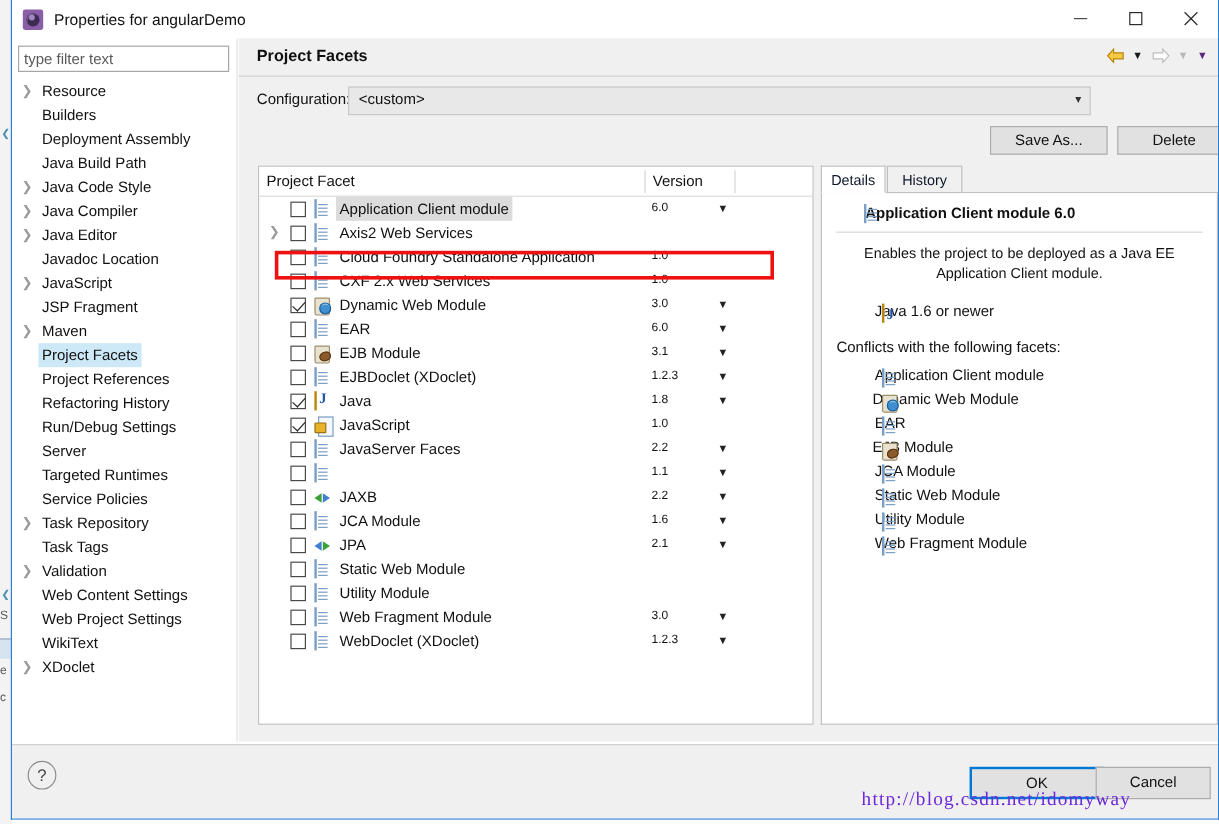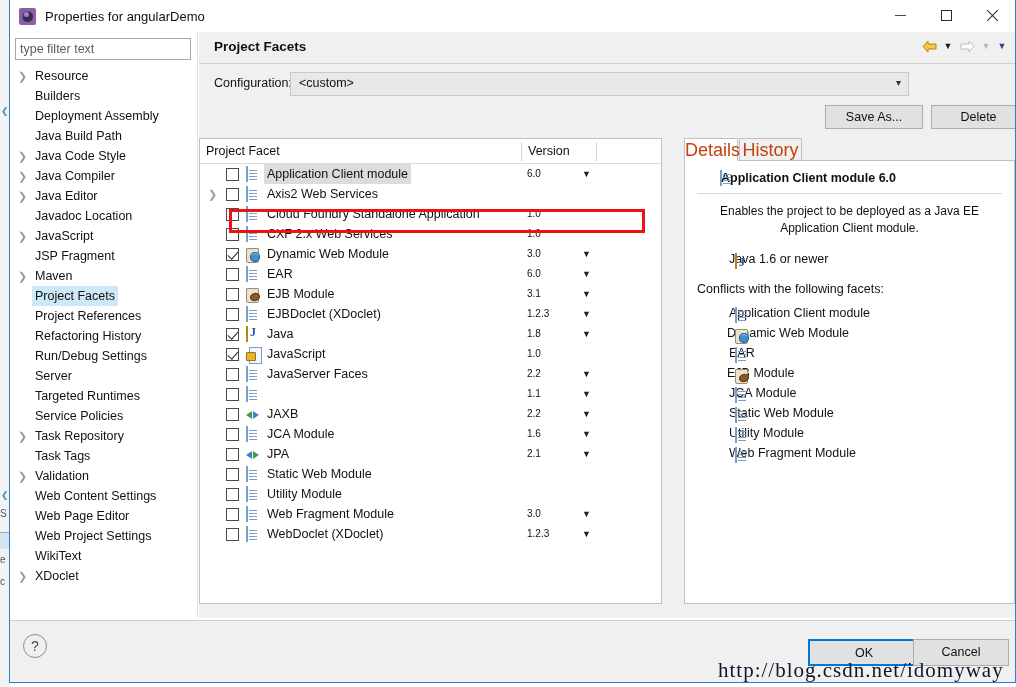--- a/index.html
+++ b/index.html
@@ -206,21 +206,21 @@
     position: absolute; left: 815px; top: 73px;
     width: 98px; height: 24px; line-height: 22px;
   }
   #btn-delete {
     position: absolute; left: 921px; top: 73px;
     width: 95px; height: 24px; line-height: 22px;
   }
 
   
   #facet-table {
-    position: absolute; left: 189px; top: 106px;
+    position: absolute; left: 205px; top: 106px;
     width: 463px; height: 466px;
     background: #ffffff;
     border: 1px solid #c0c0c0;
     overflow: hidden;
   }
   #facet-head {
     position: relative;
     height: 25px;
     background: #ffffff;
     border-bottom: 1px solid #dcdcdc;
@@ -378,21 +378,21 @@
   #details-panel {
     position: absolute; left: 674px; top: 106px;
     width: 331px; height: 466px;
   }
   #tabstrip {
     position: relative; height: 23px;
     border-bottom: 1px solid #c0c0c0;
   }
   .tab {
     position: absolute; top: 0; height: 23px; line-height: 22px;
-    font-size: 18px; color: #c2410c;
+    font-size: 12px; color: #0f172a;
     text-align: center;
     background: #f0f0f0;
     border: 1px solid #c0c0c0;
   }
   .tab.active {
     background: #ffffff;
     border-bottom: 1px solid #ffffff;
   }
   #tab-details  { left: 0px;  width: 54px; }
   #tab-runtimes { left: 55px; width: 63px; }
@@ -465,23 +465,23 @@
     border: 2px solid #0078d7;
     background: #e1e1e1;
   }
   #btn-cancel {
     position: absolute; left: 903px; top: 18px;
     width: 96px; height: 27px; line-height: 25px;
   }
   #watermark {
     position: absolute; left: 708px; top: 658px;
     font-family: "Liberation Serif", serif;
-    font-size: 21px;
+    font-size: 16px;
     letter-spacing: 1px;
-    color: #0f172a;
+    color: #6d28d9;
     white-space: nowrap;
   }
 </style>
 </head>
 <body>
 
 <div id="backdrop">
   <div class="bleed-strip"></div>
   <div class="bleed-chev" style="top:106px;">❮</div>
   <div class="bleed-chev" style="top:490px;">❮</div>
@@ -529,21 +529,20 @@
           <div class="tree-item"><span class="tlabel">Project References</span></div>
           <div class="tree-item"><span class="tlabel">Refactoring History</span></div>
           <div class="tree-item"><span class="tlabel">Run/Debug Settings</span></div>
           <div class="tree-item"><span class="tlabel">Server</span></div>
           <div class="tree-item"><span class="tlabel">Targeted Runtimes</span></div>
           <div class="tree-item"><span class="tlabel">Service Policies</span></div>
           <div class="tree-item"><span class="twisty">❯</span><span class="tlabel">Task Repository</span></div>
           <div class="tree-item"><span class="tlabel">Task Tags</span></div>
           <div class="tree-item"><span class="twisty">❯</span><span class="tlabel">Validation</span></div>
           <div class="tree-item"><span class="tlabel">Web Content Settings</span></div>
-          <div class="tree-item"><span class="tlabel">Web Page Editor</span></div>
           <div class="tree-item"><span class="tlabel">Web Project Settings</span></div>
           <div class="tree-item"><span class="tlabel">WikiText</span></div>
           <div class="tree-item"><span class="twisty">❯</span><span class="tlabel">XDoclet</span></div>
         </div>
     </div>
 
     <div id="right-pane">
 
       <div id="page-header">
         <div id="page-title">Project Facets</div>

